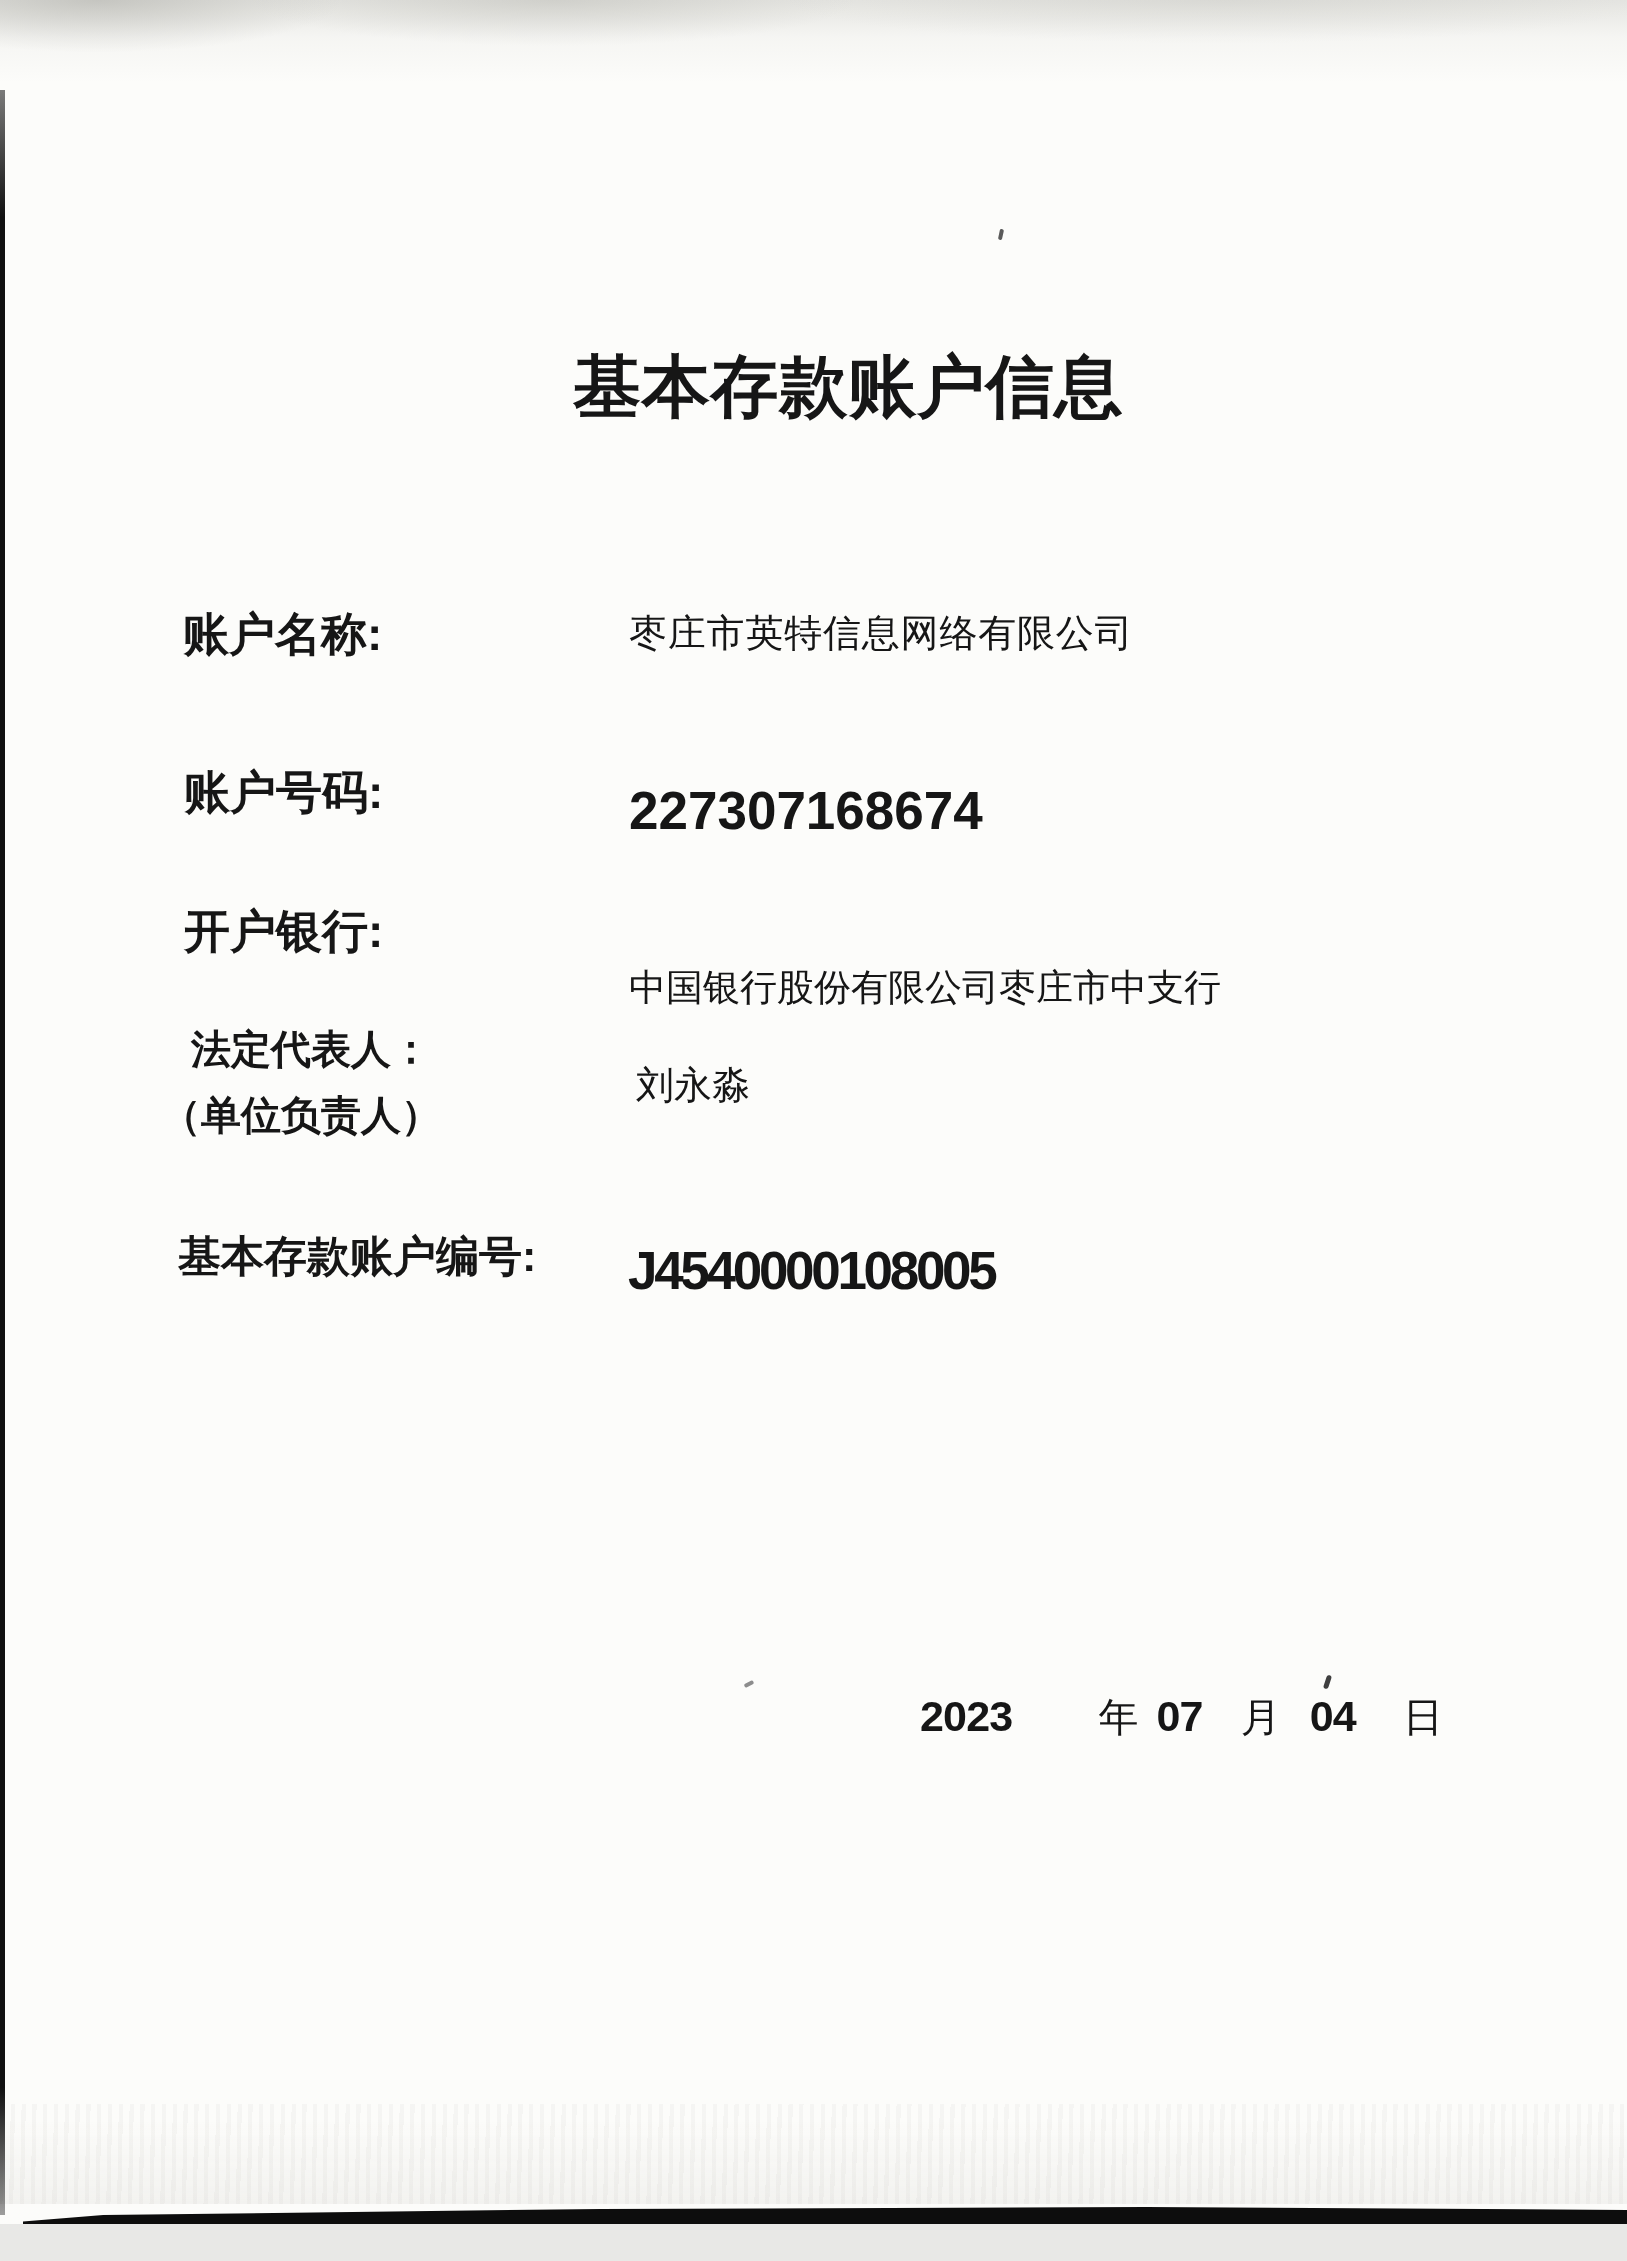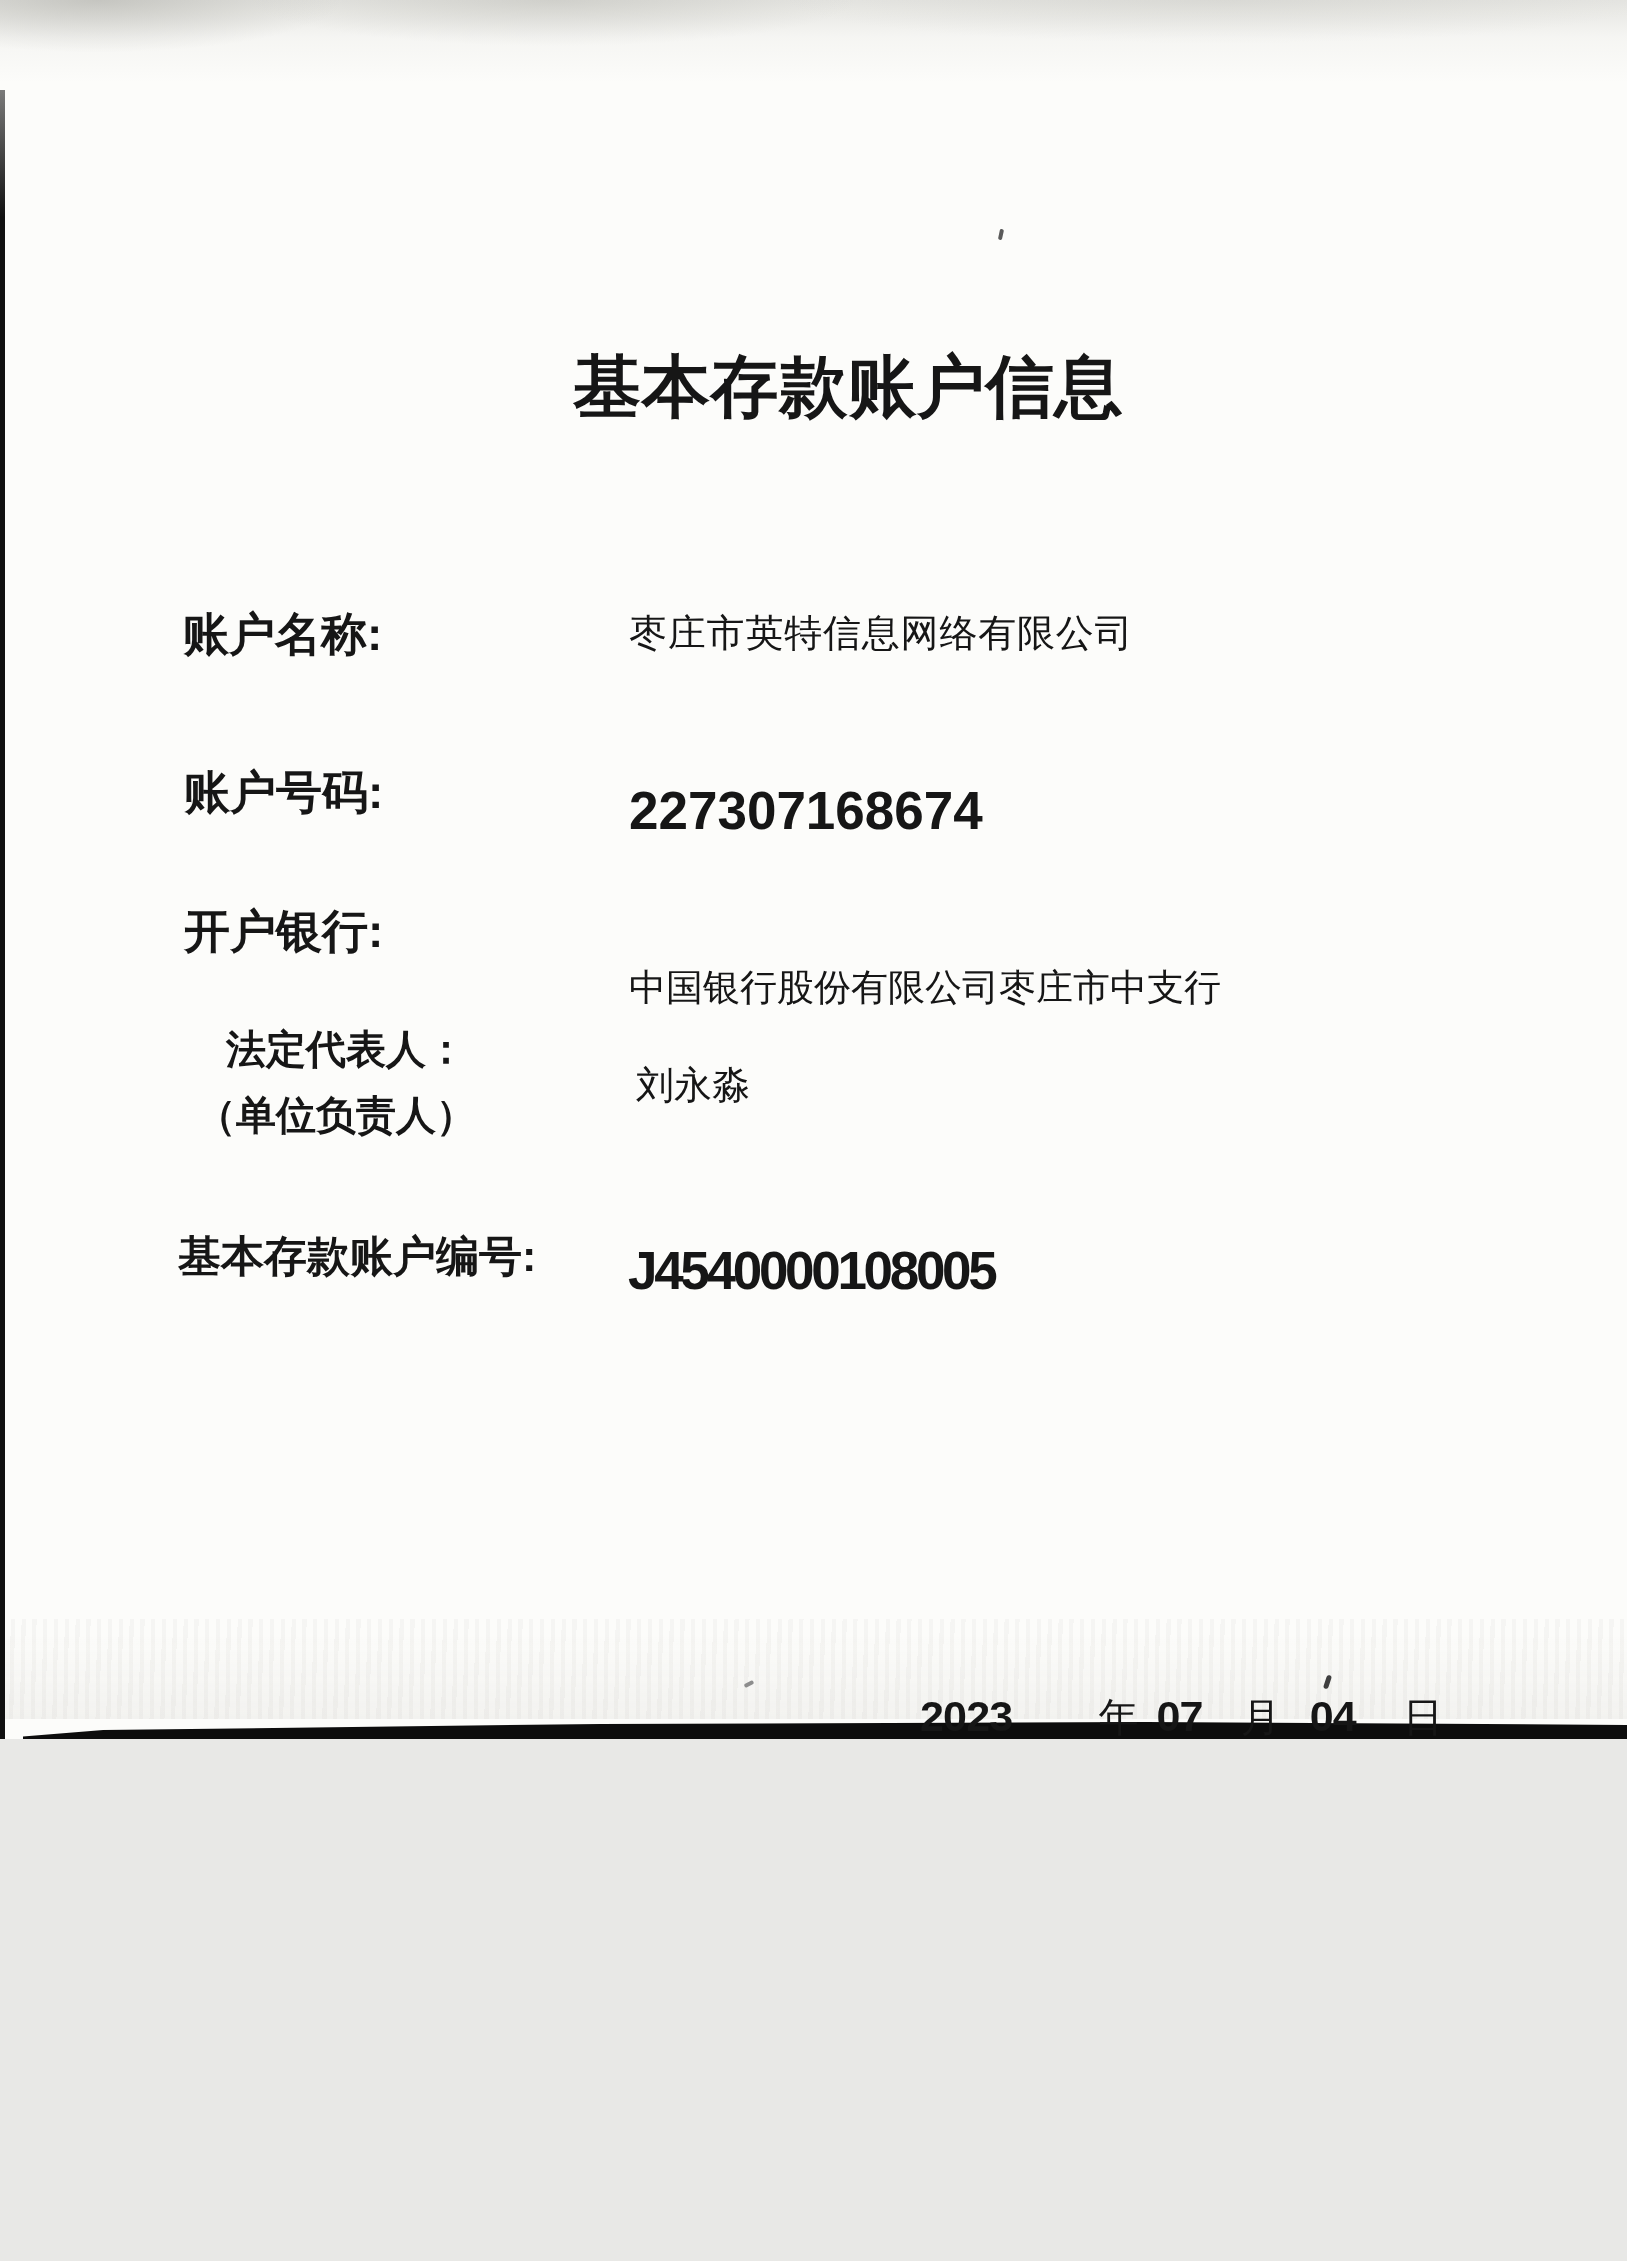--- a/index.html
+++ b/index.html
@@ -3,21 +3,21 @@
 <meta charset="utf-8">
 <style>
   html, body {
     margin: 0;
     padding: 0;
     background: #e8e8e6;
   }
   .paper {
     position: relative;
     width: 1627px;
-    height: 1739px;
+    height: 2224px;
     background: #fcfcfa;
     overflow: hidden;
     font-family: "Liberation Sans", "DejaVu Sans", sans-serif;
     color: #161616;
   }
 
   
   .noise-top {
     position: absolute; top: 0; left: 0; right: 0; height: 83px;
     background:
@@ -65,21 +65,21 @@
   .r1-value { left: 629px; top: 614px; font-size: 38px; letter-spacing: 0.8px; }
 
   .r2-label { left: 184px; top: 769px; font-size: 46px; }
   .r2-value { left: 629px; top: 784px; font-size: 53px; font-weight: 700; letter-spacing: 0px; }
 
   .r3-label { left: 184px; top: 908px; font-size: 46px; }
   .r3-value { left: 629px; top: 921px; font-size: 37px; letter-spacing: 0px; margin-top: 48px; }
 
   .r4-label { left: 161px; top: 1016px; font-size: 40px; line-height: 66px; }
   .r4-label .line1 { padding-left: 30px; }
-  .r4-label div { white-space: nowrap; margin-left: 35px; }
+  .r4-label div { white-space: nowrap; }
   .r4-value { left: 636px; top: 1066px; font-size: 38px; }
 
   .r5-label { left: 178px; top: 1235px; font-size: 43px; }
   .r5-value { left: 628px; top: 1244px; font-size: 53px; font-weight: 700; letter-spacing: -3.3px; }
 
   .date-line {
     position: absolute; left: 920px; top: 1695px;
     display: flex; align-items: baseline; line-height: 1;
   }
   .date-line .d-num { font-size: 43px; font-weight: 700; letter-spacing: -0.8px; }

